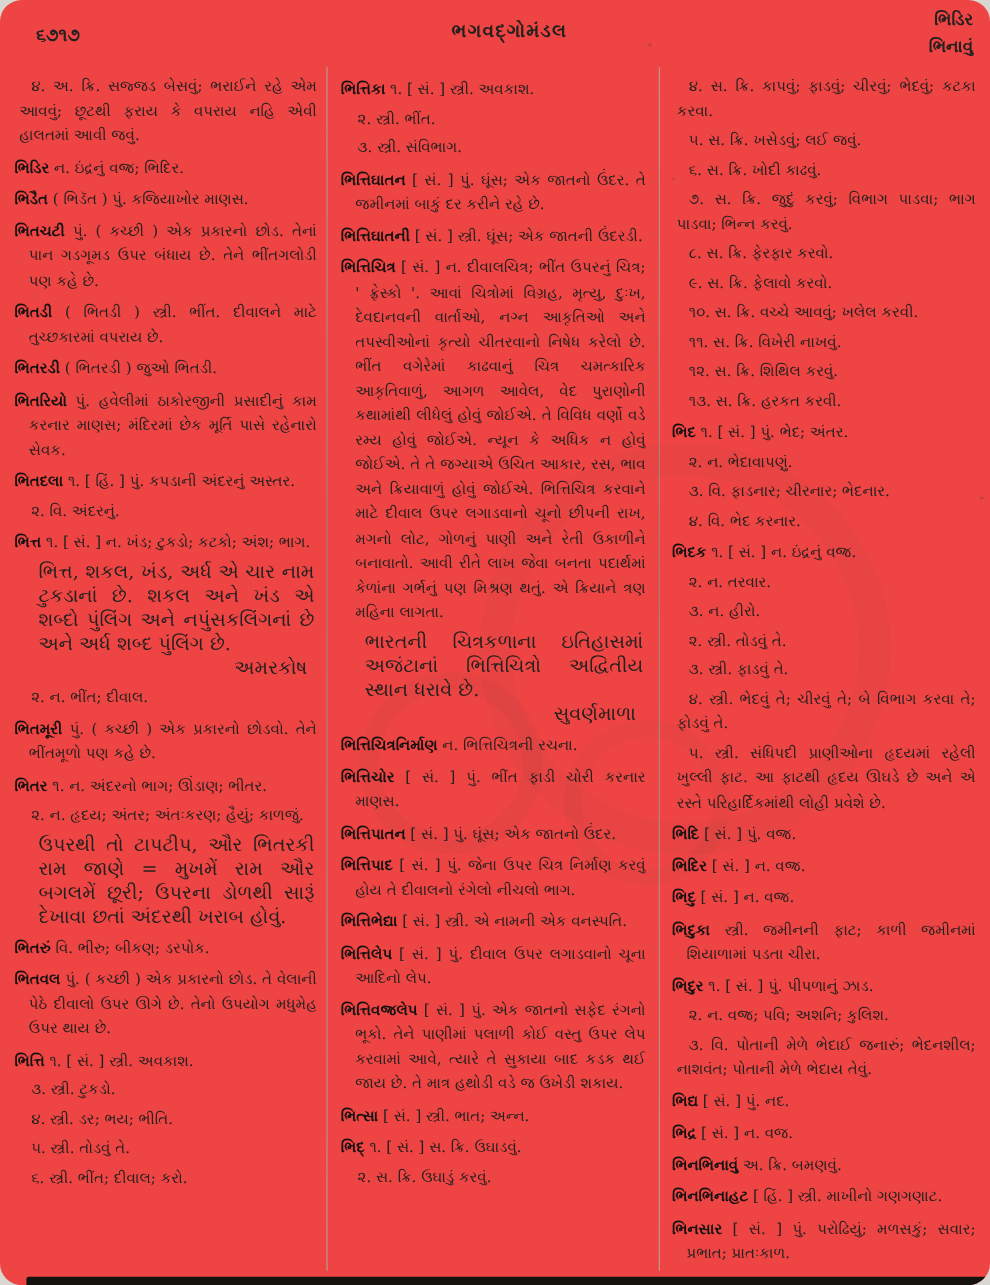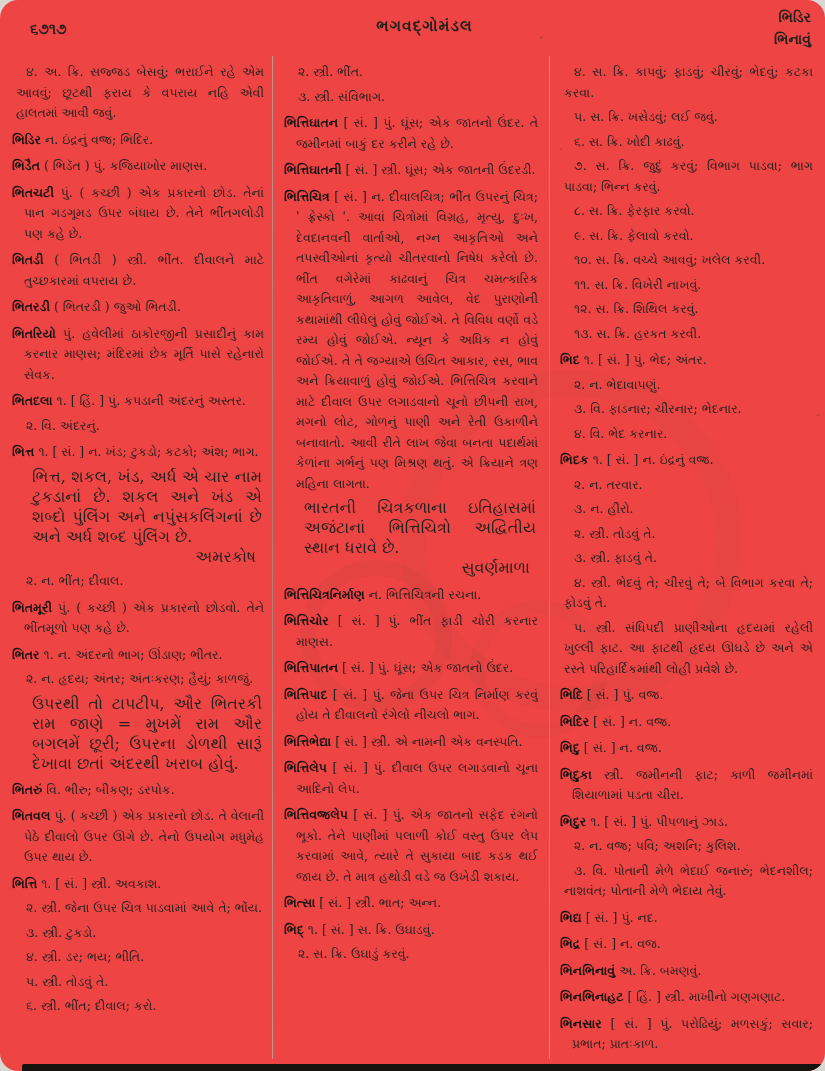--- a/index.html
+++ b/index.html
@@ -75,28 +75,28 @@
       <p class="note">ભિત્ત, શકલ, ખંડ, અર્ધ એ ચાર નામ ટુકડાનાં છે. શકલ અને ખંડ એ શબ્દો પુંલિંગ અને નપુંસકલિંગનાં છે અને અર્ધ શબ્દ પુંલિંગ છે.</p>
       <p class="cite">અમરકોષ</p>
       <p class="sense">૨. ન. ભીંત; દીવાલ.</p>
       <p class="entry"><b class="hw">ભિતમૂરી</b> <span>પું. ( કચ્છી ) એક પ્રકારનો છોડવો. તેને ભીંતમૂળો પણ કહે છે.</span></p>
       <p class="entry"><b class="hw">ભિતર</b> <span>૧. ન. અંદરનો ભાગ; ઊંડાણ; ભીતર.</span></p>
       <p class="sense">૨. ન. હૃદય; અંતર; અંતઃકરણ; હૈયું; કાળજું.</p>
       <p class="note">ઉપરથી તો ટાપટીપ, ઔર ભિતરકી રામ જાણે = મુખમેં રામ ઔર બગલમેં છૂરી; ઉપરના ડોળથી સારૂં દેખાવા છતાં અંદરથી ખરાબ હોવું.</p>
       <p class="entry"><b class="hw">ભિતરું</b> <span>વિ. ભીરુ; બીકણ; ડરપોક.</span></p>
       <p class="entry"><b class="hw">ભિતવલ</b> <span>પું. ( કચ્છી ) એક પ્રકારનો છોડ. તે વેલાની પેઠે દીવાલો ઉપર ઊગે છે. તેનો ઉપયોગ મધુમેહ ઉપર થાય છે.</span></p>
       <p class="entry"><b class="hw">ભિત્તિ</b> <span>૧. [ સં. ] સ્ત્રી. અવકાશ.</span></p>
-      <p class="sense">૨. સ્ત્રી. જેના ઉપર ચિત્ર પાડવામાં આવે તે; ભોંય.</p>
       <p class="sense">૩. સ્ત્રી. ટુકડો.</p>
       <p class="sense">૪. સ્ત્રી. ડર; ભય; ભીતિ.</p>
       <p class="sense">૫. સ્ત્રી. તોડવું તે.</p>
       <p class="sense">૬. સ્ત્રી. ભીંત; દીવાલ; કરો.</p>
     </section>
   <div class="vrule vr1"></div>
   <section class="col col2">
+      <p class="entry"><b class="hw">ભિત્તિકા</b> <span>૧. [ સં. ] સ્ત્રી. અવકાશ.</span></p>
       <p class="sense">૨. સ્ત્રી. ભીંત.</p>
       <p class="sense">૩. સ્ત્રી. સંવિભાગ.</p>
       <p class="entry"><b class="hw">ભિત્તિઘાતન</b> <span>[ સં. ] પું. ઘૂંસ; એક જાતનો ઉંદર. તે જમીનમાં બાકું દર કરીને રહે છે.</span></p>
       <p class="entry"><b class="hw">ભિત્તિઘાતની</b> <span>[ સં. ] સ્ત્રી. ઘૂંસ; એક જાતની ઉંદરડી.</span></p>
       <p class="entry"><b class="hw">ભિત્તિચિત્ર</b> <span>[ સં. ] ન. દીવાલચિત્ર; ભીંત ઉપરનું ચિત્ર; ' ફ્રેસ્કો '. આવાં ચિત્રોમાં વિગ્રહ, મૃત્યુ, દુઃખ, દેવદાનવની વાર્તાઓ, નગ્ન આકૃતિઓ અને તપસ્વીઓનાં કૃત્યો ચીતરવાનો નિષેધ કરેલો છે. ભીંત વગેરેમાં કાઢવાનું ચિત્ર ચમત્કારિક આકૃતિવાળું, આગળ આવેલ, વેદ પુરાણોની કથામાંથી લીધેલું હોવું જોઈએ. તે વિવિધ વર્ણો વડે રમ્ય હોવું જોઈએ. ન્યૂન કે અધિક ન હોવું જોઈએ. તે તે જગ્યાએ ઉચિત આકાર, રસ, ભાવ અને ક્રિયાવાળું હોવું જોઈએ. ભિત્તિચિત્ર કરવાને માટે દીવાલ ઉપર લગાડવાનો ચૂનો છીપની રાખ, મગનો લોટ, ગોળનું પાણી અને રેતી ઉકાળીને બનાવાતો. આવી રીતે લાખ જેવા બનતા પદાર્થમાં કેળાંના ગર્ભનું પણ મિશ્રણ થતું. એ ક્રિયાને ત્રણ મહિના લાગતા.</span></p>
       <p class="note">ભારતની ચિત્રકળાના ઇતિહાસમાં અજંટાનાં ભિત્તિચિત્રો અદ્વિતીય સ્થાન ધરાવે છે.</p>
       <p class="cite">સુવર્ણમાળા</p>
       <p class="entry"><b class="hw">ભિત્તિચિત્રનિર્માણ</b> <span>ન. ભિત્તિચિત્રની રચના.</span></p>
       <p class="entry"><b class="hw">ભિત્તિચોર</b> <span>[ સં. ] પું. ભીંત ફાડી ચોરી કરનાર માણસ.</span></p>
       <p class="entry"><b class="hw">ભિત્તિપાતન</b> <span>[ સં. ] પું. ઘૂંસ; એક જાતનો ઉંદર.</span></p>

